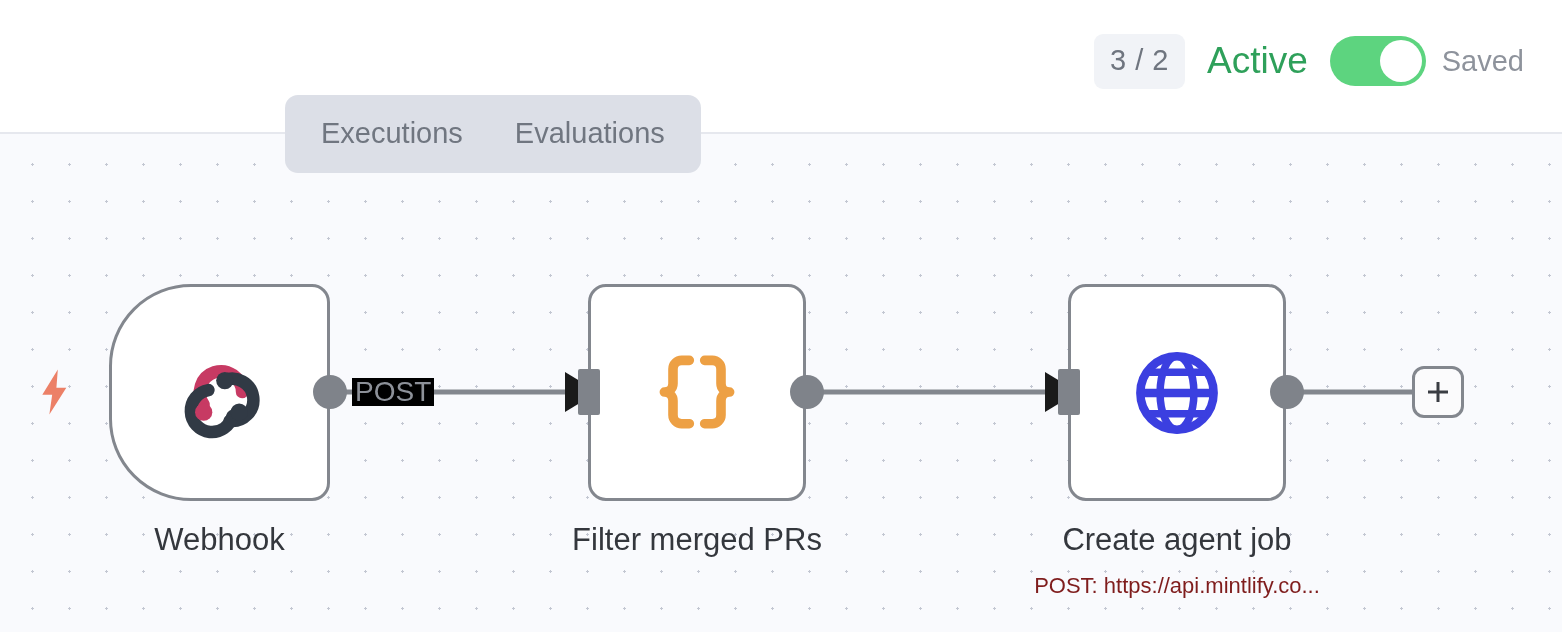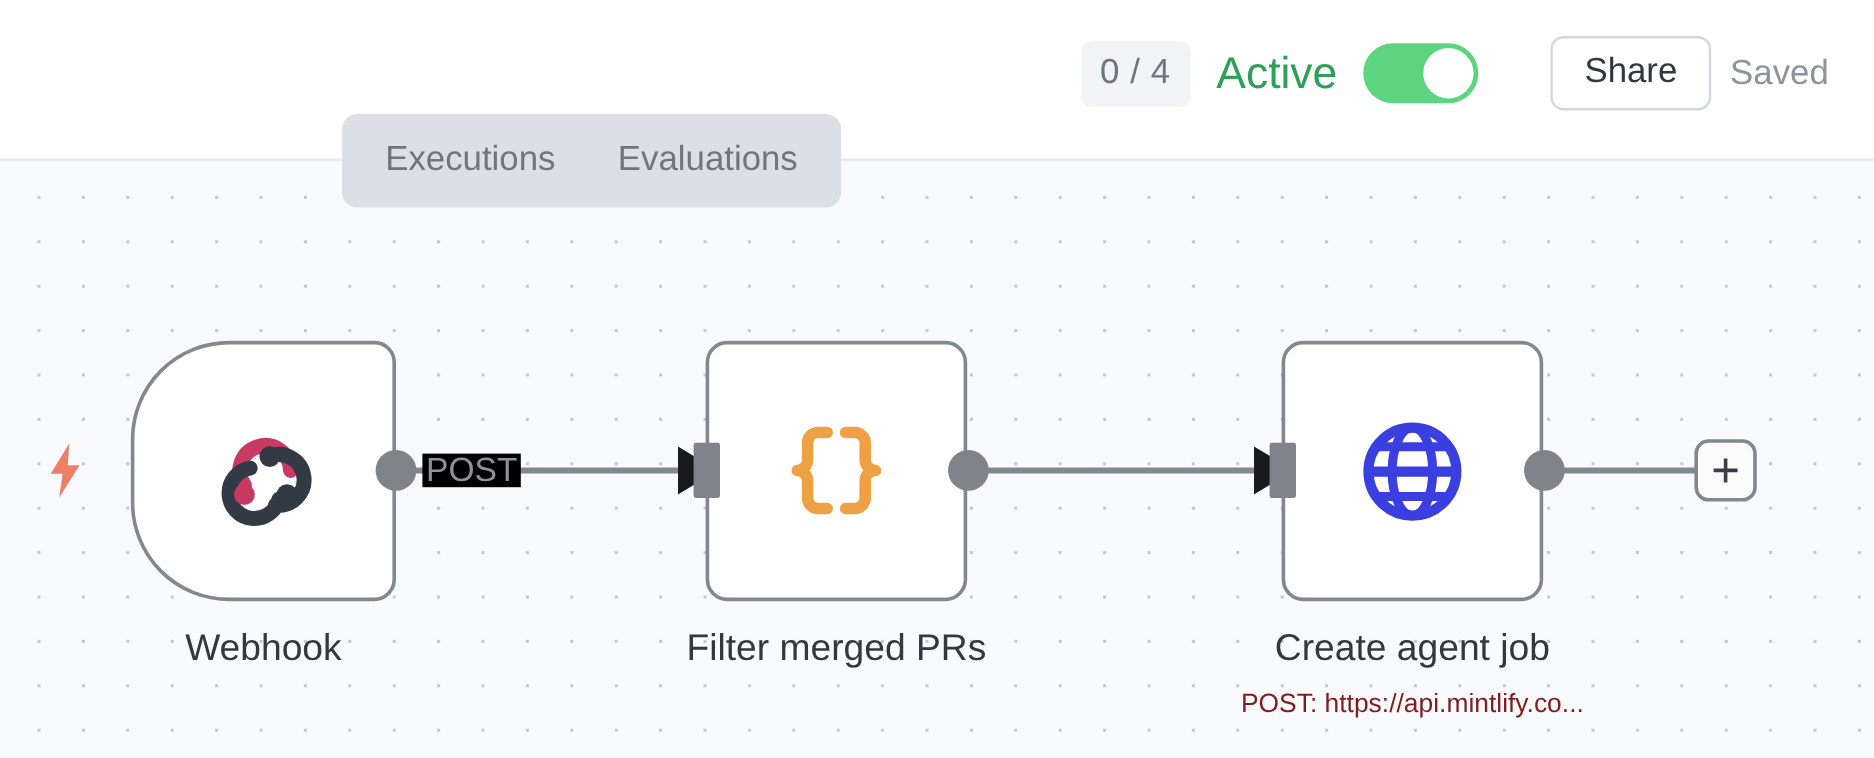--- a/index.html
+++ b/index.html
@@ -217,26 +217,25 @@
     cursor: pointer;
   }
 </style>
 </head>
 <body>
 
 <div id="app">
 
   <div class="header">
     <div class="header-right">
-      <div class="run-badge">0 / 4</div>
+      <div class="run-badge">3 / 2</div>
       <div class="active-label">Active</div>
       <div class="toggle">
         <div class="knob"></div>
       </div>
-      <button class="share-btn">Share</button>
       <div class="saved-label">Saved</div>
     </div>
   </div>
 
   <div class="tabbar">
     <div class="tab">Executions</div>
     <div class="tab">Evaluations</div>
   </div>
 
   <div class="canvas"></div>

